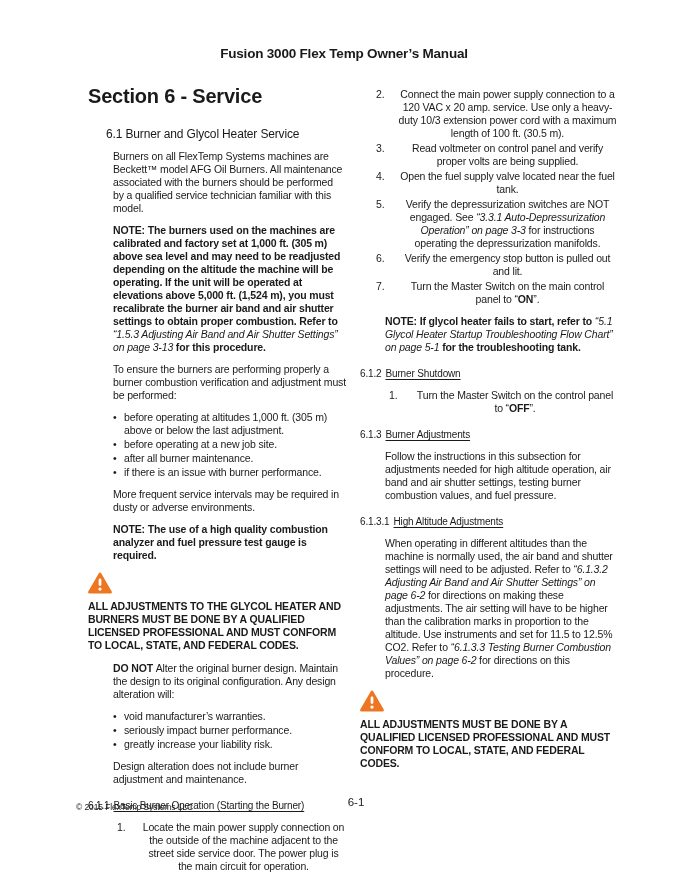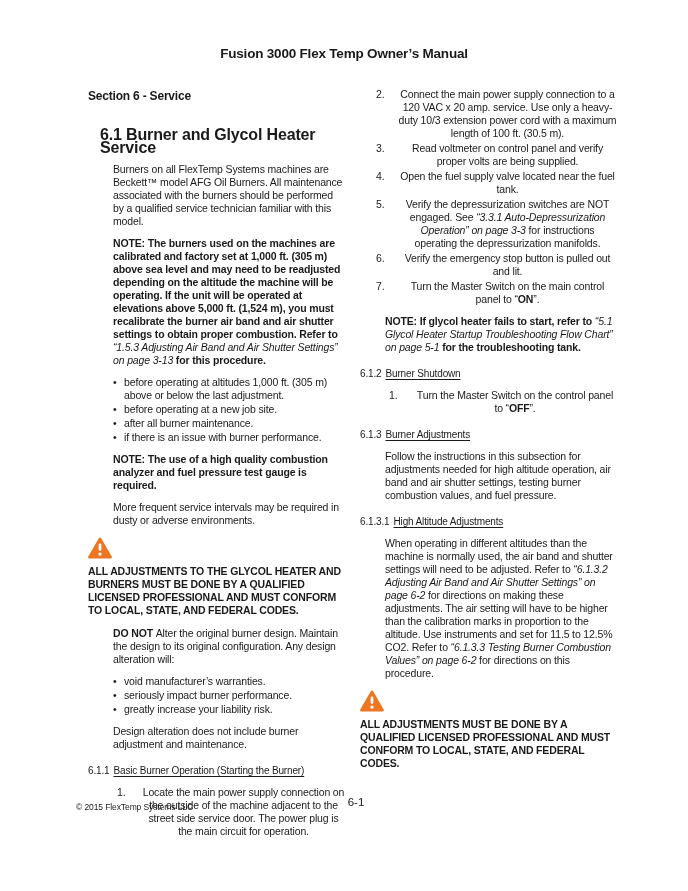--- a/index.html
+++ b/index.html
@@ -23,22 +23,22 @@
   }
   .doc-header {
     position: absolute; top: 46px; left: 0; width: 100%;
     text-align: center;
     font-size: 13.5px; font-weight: 700; letter-spacing: -0.2px;
   }
   .col { position: absolute; top: 88px; font-size: 10.5px; line-height: 13px; letter-spacing: -0.15px; }
   .col-left  { left: 88px;  width: 258px; }
   .col-right { left: 360px; width: 257px; }
 
-  .h1 { font-size: 12px; font-weight: 700; letter-spacing: -0.2px; margin: 0 0 23px 0; line-height: 17px; }
-  .h2 { font-size: 16px; font-weight: 700; margin: 0 0 9px 12px; line-height: 13px; }
+  .h1 { font-size: 20px; font-weight: 700; letter-spacing: -0.2px; margin: 0 0 23px 0; line-height: 17px; }
+  .h2 { font-size: 12px; font-weight: 400; margin: 0 0 9px 18px; line-height: 13px; }
   .h3 { font-size: 10px; font-weight: 400; margin: 13px 0 9px 0; }
   .h3 .h3-title { text-decoration: underline; text-underline-offset: 1.5px; }
   .h3 .h3-num { margin-right: 4px; }
 
   p, .para { margin: 0 0 9px 4px; }
   .indent { margin-left: 25px; }
   .b  { font-weight: 700; }
   .i  { font-style: italic; }
 
   .bullets { margin: 0 0 9px 25px; }
@@ -74,43 +74,44 @@
 
   <div class="col col-left">
     <div class="h1">Section 6 - Service</div>
 
     <div class="h2">6.1 Burner and Glycol Heater Service</div>
 
     <p class="indent">Burners on all FlexTemp Systems machines are Beckett™ model AFG Oil Burners. All maintenance associated with the burners should be performed by a qualified service technician familiar with this model.</p>
 
     <p class="indent"><span class="b">NOTE: The burners used on the machines are calibrated and factory set at 1,000 ft. (305 m) above sea level and may need to be readjusted depending on the altitude the machine will be operating. If the unit will be operated at elevations above 5,000 ft. (1,524 m), you must recalibrate the burner air band and air shutter settings to obtain proper combustion. Refer to </span><span class="i">“1.5.3 Adjusting Air Band and Air Shutter Settings” on page 3-13 </span><span class="b">for this procedure.</span></p>
 
+    <p class="indent">To ensure the burners are performing properly a burner combustion verification and adjustment must be performed:</p>
 
     <div class="bullets">
       <div class="bullet-row">
           <span class="dot">•</span>
           <span>before operating at altitudes 1,000 ft. (305 m) above or below the last adjustment.</span>
         </div>
       <div class="bullet-row">
           <span class="dot">•</span>
           <span>before operating at a new job site.</span>
         </div>
       <div class="bullet-row">
           <span class="dot">•</span>
           <span>after all burner maintenance.</span>
         </div>
       <div class="bullet-row">
           <span class="dot">•</span>
           <span>if there is an issue with burner performance.</span>
         </div>
     </div>
 
+    <p class="indent">More frequent service intervals may be required in dusty or adverse environments.</p>
+
     <p class="indent b">NOTE: The use of a high quality combustion analyzer and fuel pressure test gauge is required.</p>
-
-    <p class="indent">More frequent service intervals may be required in dusty or adverse environments.</p>
 
     <div class="warning">
       <span class="icon-wrap">
         <svg width="24" height="22" viewBox="0 0 26 24" aria-hidden="true">
           <path d="M13 2 L24.5 22 H1.5 Z" fill="#EE7623" stroke="#EE7623" stroke-width="3" stroke-linejoin="round"></path>
           <rect x="11.5" y="7.2" width="3" height="8" rx="1.5" fill="#ffffff"></rect>
           <circle cx="13" cy="18.6" r="1.8" fill="#ffffff"></circle>
         </svg>
       </span>
       <span class="w-text">ALL ADJUSTMENTS TO THE GLYCOL HEATER AND BURNERS MUST BE DONE BY A QUALIFIED LICENSED PROFESSIONAL AND MUST CONFORM TO LOCAL, STATE, AND FEDERAL CODES.</span>

